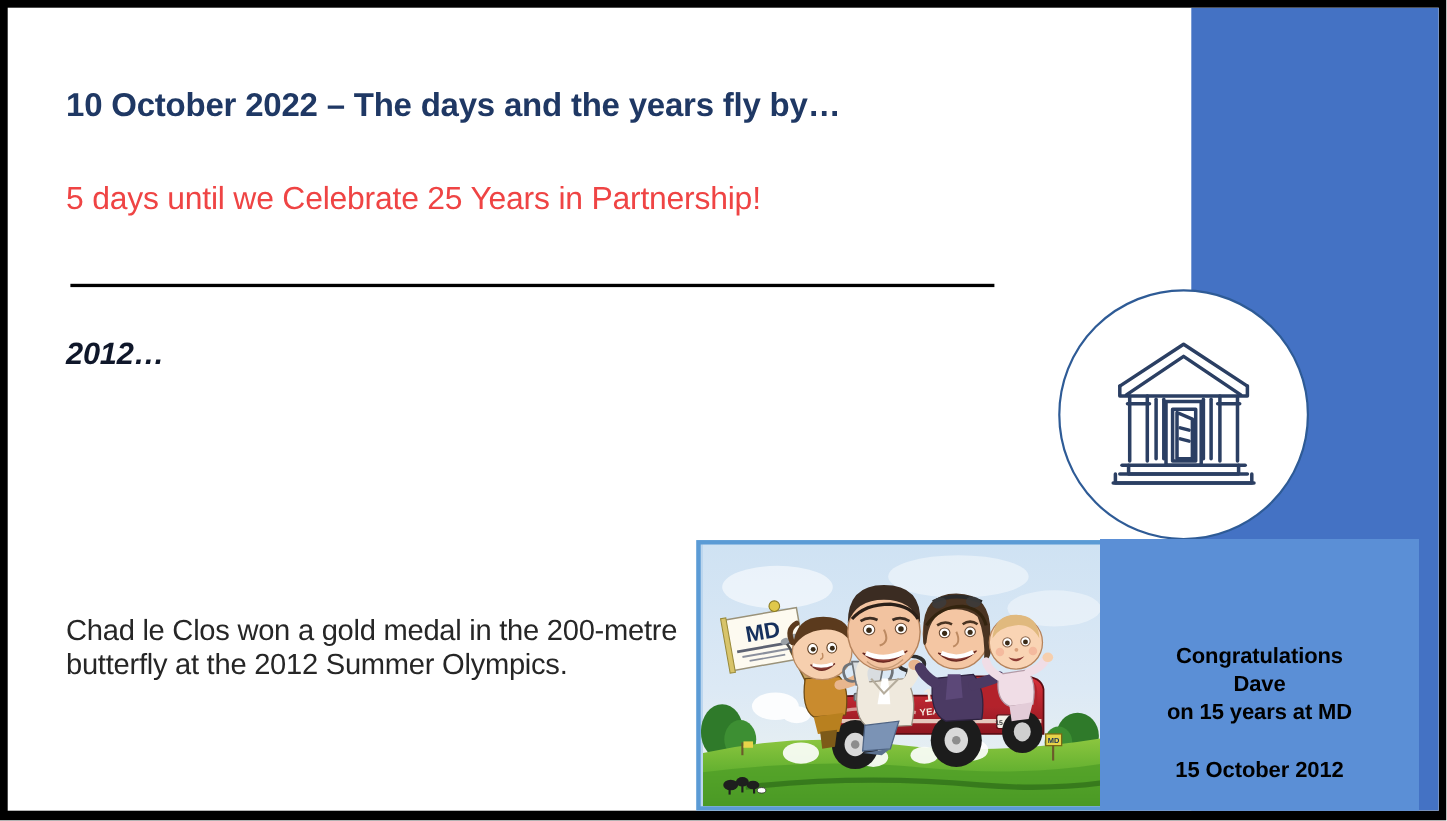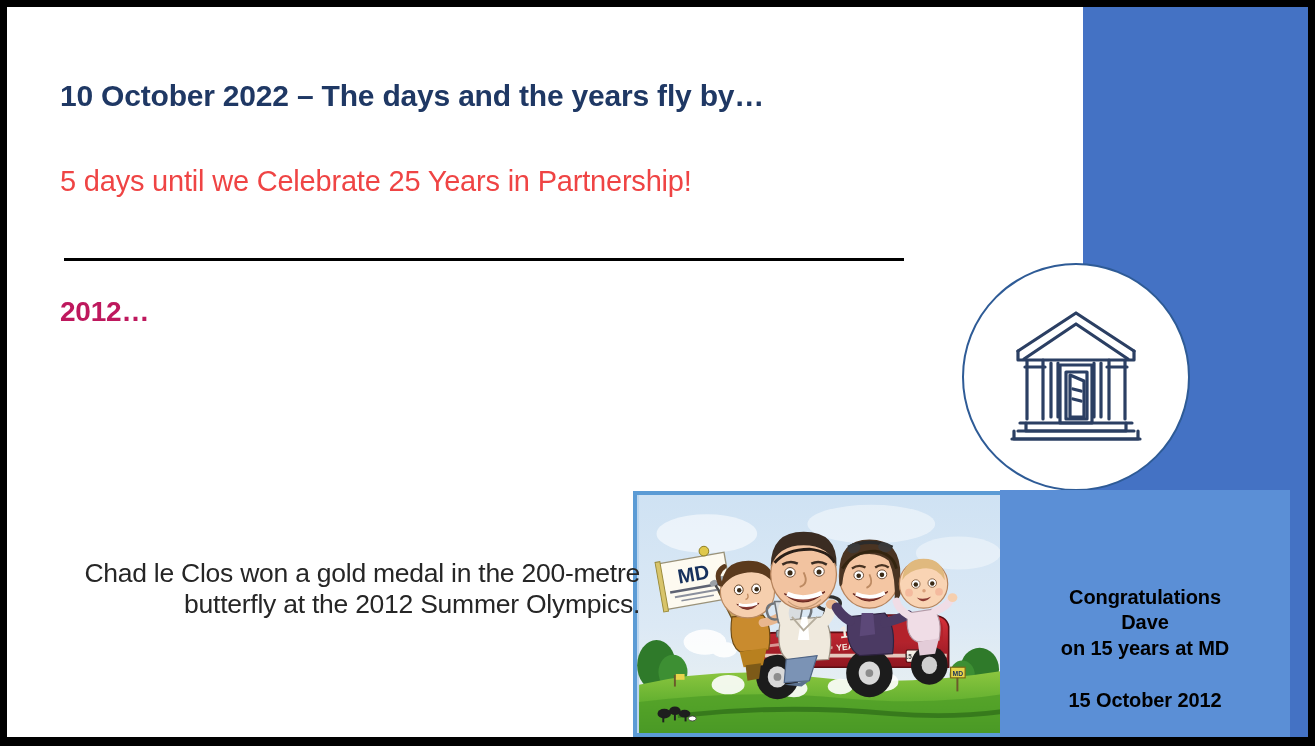--- a/index.html
+++ b/index.html
@@ -106,21 +106,20 @@
     height: 100%;
   }
 
   
   .text-col {
     position: absolute;
     left: 53px;
     top: 0;
     width: 900px;
     height: 646px;
-    text-align: right;
   }
   .slide-title {
     position: absolute;
     left: 0;
     top: 72px;
     font-size: 30px;
     font-weight: bold;
     color: #1f3864;
     letter-spacing: -0.2px;
     white-space: nowrap;
@@ -139,25 +138,26 @@
     position: absolute;
     left: 4px;
     top: 251px;
     width: 840px;
     height: 3px;
     background: #000000;
   }
   .year-heading {
     position: absolute;
     left: 0;
-    top: 289px;
+    top: 299px;
     font-size: 28px;
     font-weight: bold;
-    color: #be185d;
+    color: #0f172a;
     letter-spacing: -0.2px;
+    font-style: italic;
   }
   .body-block {
     position: absolute;
     left: 0;
     width: 580px;
   }
   .body-para {
     font-size: 26.5px;
     line-height: 1.16;
     color: #262626;

